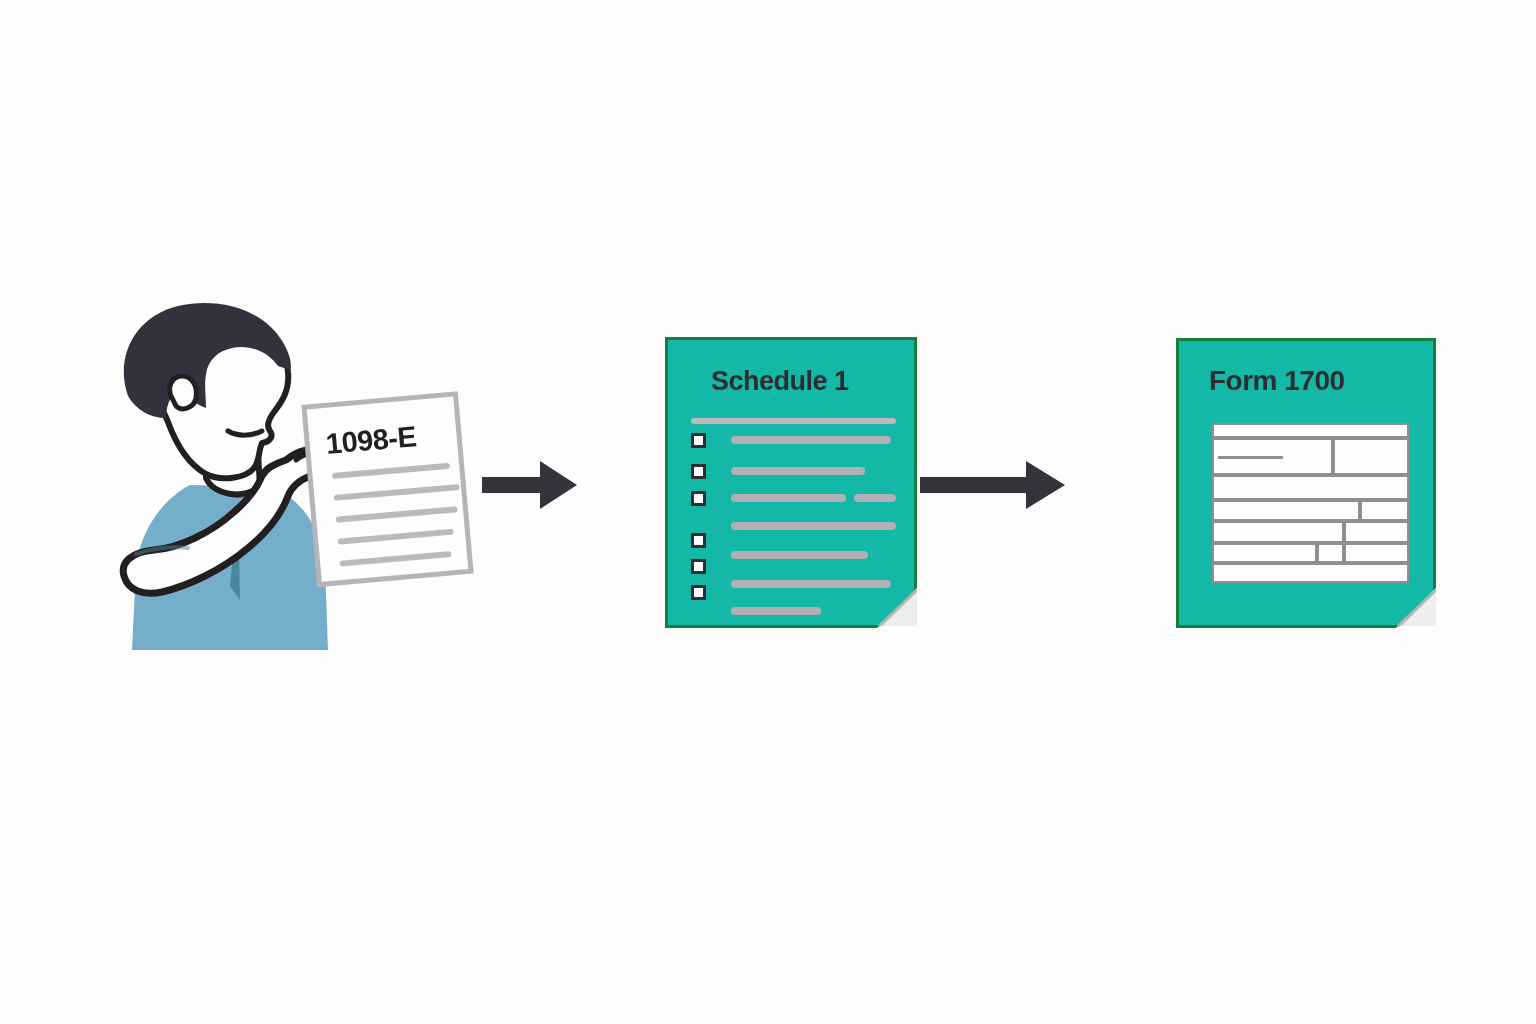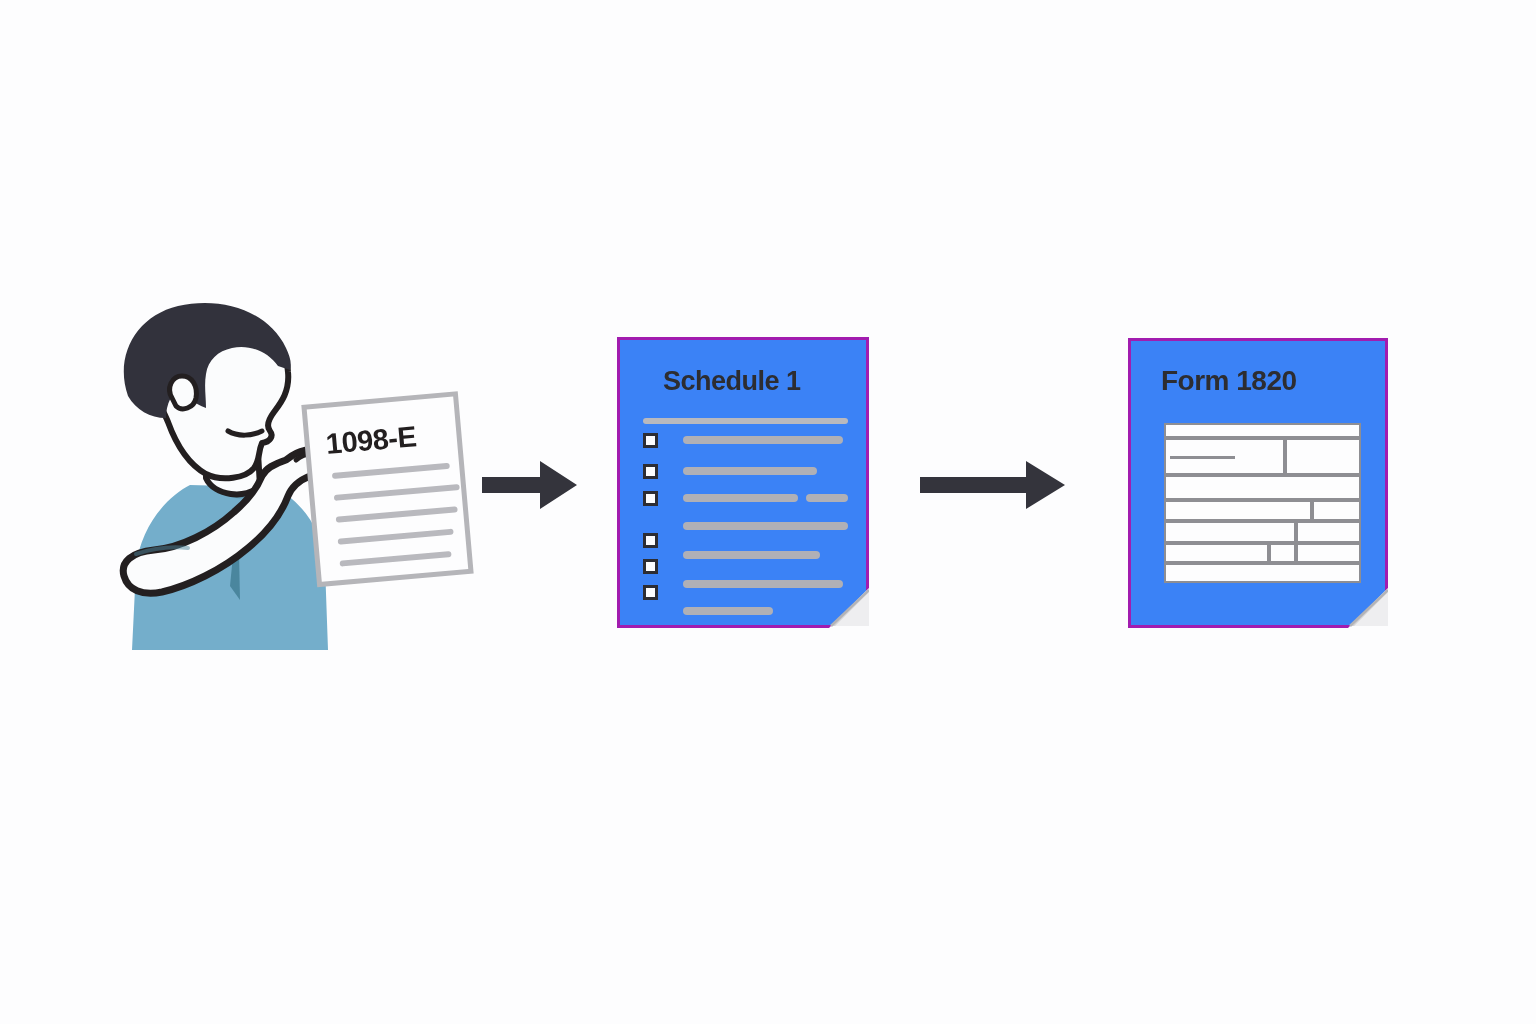--- a/index.html
+++ b/index.html
@@ -48,23 +48,24 @@
   }
 
   
   .arrow {
     position: absolute;
   }
 
   
   .doc {
     position: absolute;
-    background: #3b82f6;
-    border: 3px solid #a21caf;
+    background: #14b8a6;
+    border: 3px solid #15803d;
     box-sizing: border-box;
+    margin-left: 48px;
   }
   .doc-title {
     position: absolute;
     font-weight: bold;
     color: #2d2d31;
     white-space: nowrap;
     letter-spacing: -0.5px;
   }
 
   
@@ -248,21 +249,21 @@
     </div>
   </div>
 
   <div class="arrow" style="left:920px; top:458px; width:146px; height:54px;">
     <svg width="146" height="54" viewBox="0 0 146 54" xmlns="http://www.w3.org/2000/svg">
       <path d="M 0 19 L 106 19 L 106 3 L 145 27 L 106 51 L 106 35 L 0 35 Z" fill="#34343c"></path>
     </svg>
   </div>
 
   <div class="doc" id="doc-form1040">
-    <div class="doc-title" id="form1040-title">Form 1820</div>
+    <div class="doc-title" id="form1040-title">Form 1700</div>
 
     <div id="form-table">
       <div class="tcell" style="left:0px;   top:0px;   width:197px; height:15px;"></div>
       <div class="tcell" style="left:0px;   top:15px;  width:121px; height:37px;"></div>
       <div class="tcell" style="left:121px; top:15px;  width:76px;  height:37px;"></div>
       <div class="tline" style="left:6px;   top:33px;  width:65px;"></div>
       <div class="tcell" style="left:0px;   top:52px;  width:197px; height:25px;"></div>
       <div class="tcell" style="left:0px;   top:77px;  width:148px; height:21px;"></div>
       <div class="tcell" style="left:148px; top:77px;  width:49px;  height:21px;"></div>
       <div class="tcell" style="left:0px;   top:98px;  width:132px; height:22px;"></div>

